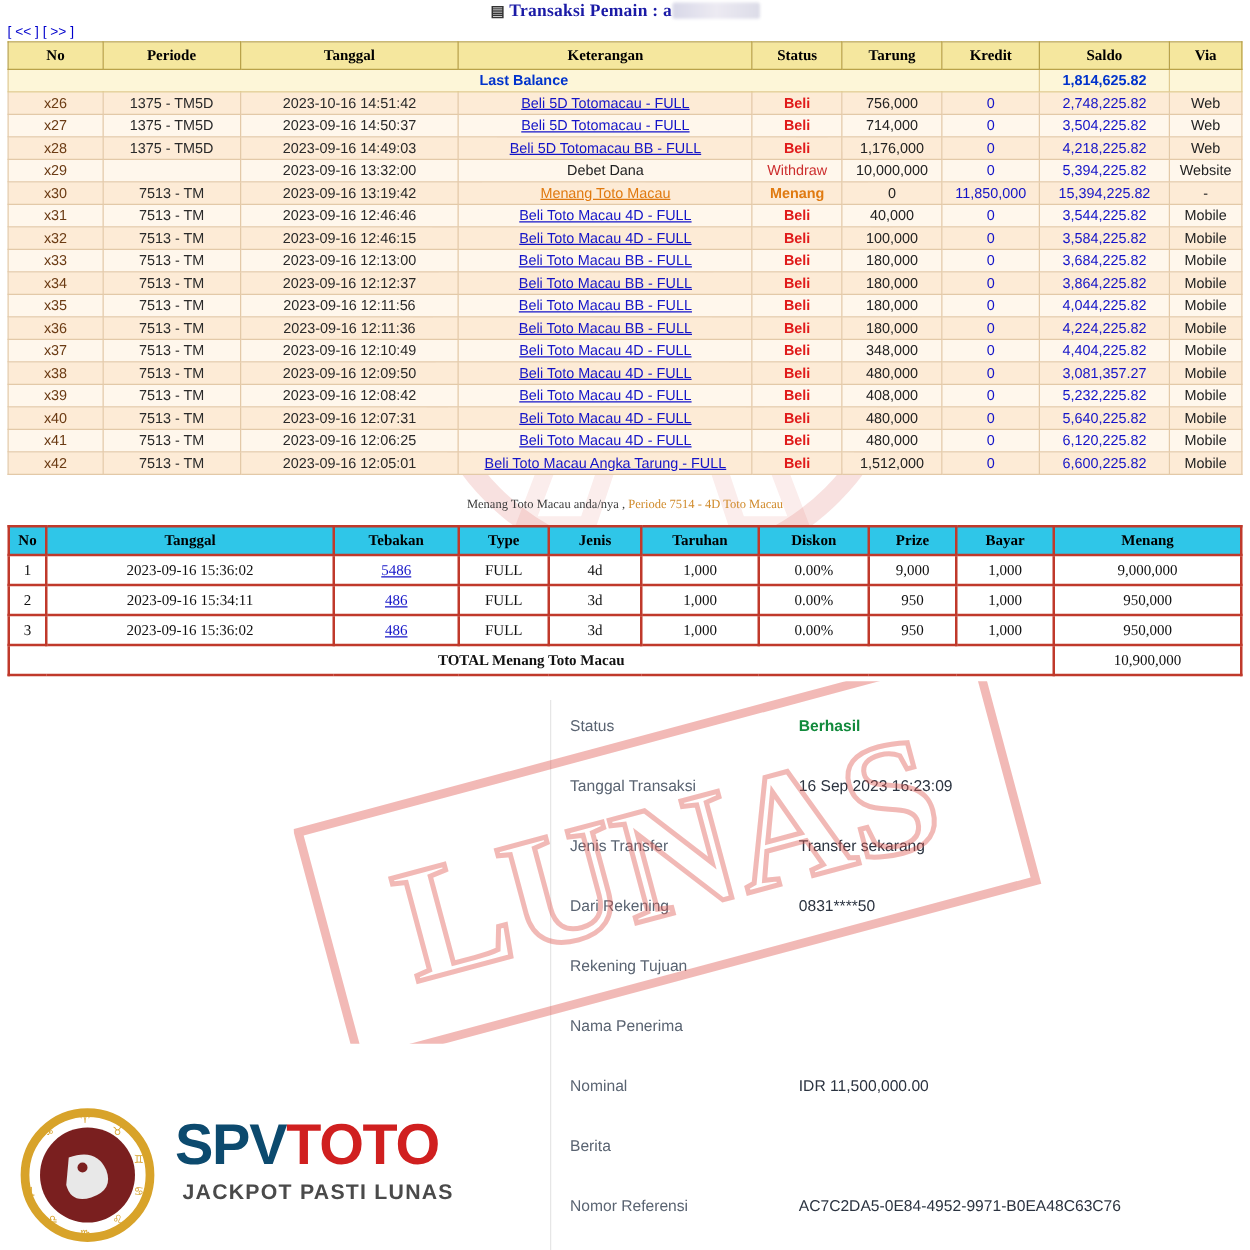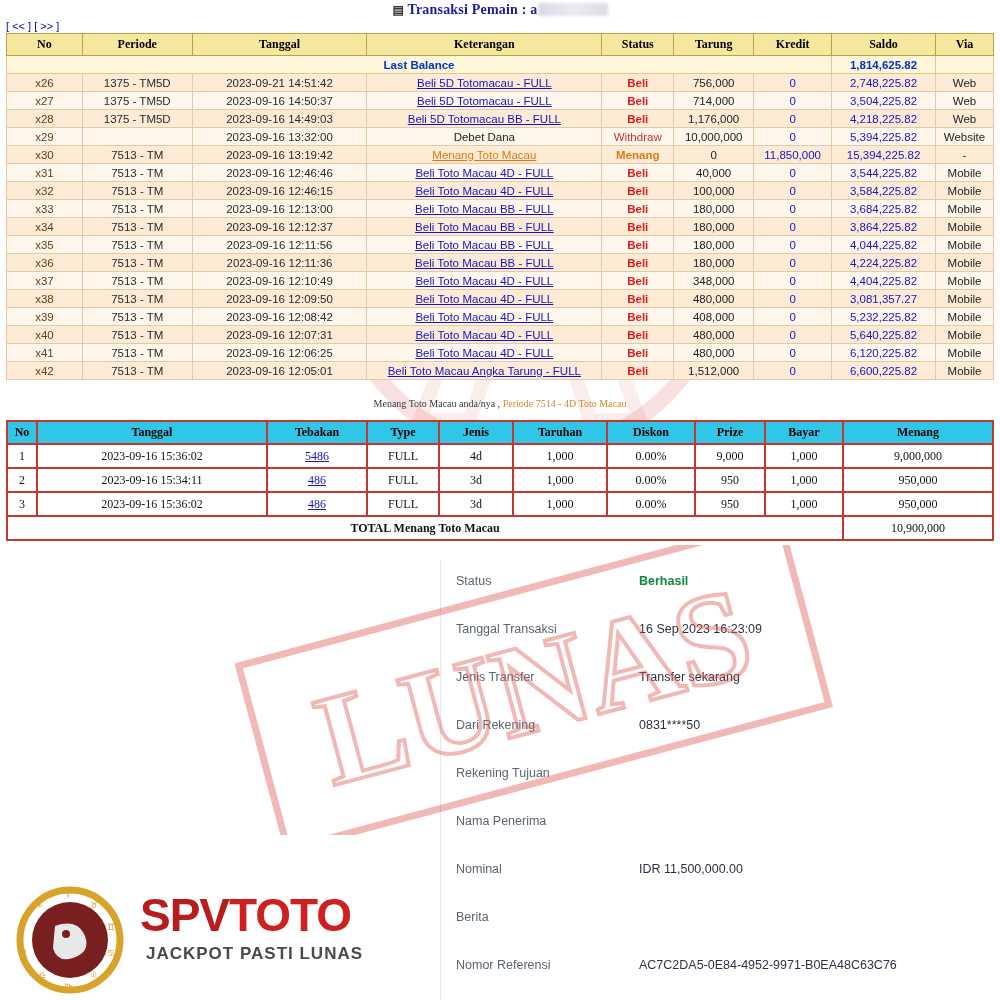--- a/index.html
+++ b/index.html
@@ -119,21 +119,21 @@
   }
   .r-val{
     position:absolute; left:198px; top:14px; font-size:12.5px; color:#2b3340;
   }
   .r-val.ok{ color:#128a3c; font-weight:bold; }
   .logo-text{
     position:absolute; left:140px; top:888px;
     font-family:"Liberation Sans", sans-serif;
     font-size:46px; font-weight:bold; letter-spacing:-1px;
   }
-  .logo-text .spv{ color:#b91c1c;margin-top:32px; }
+  .logo-text .spv{ color:#0c4a6e;margin-top:32px; }
   .logo-text .toto{ color:#d01f1f; }
   .logo-sub{
     position:absolute; left:146px; top:944px; font-size:17px;
     font-weight:bold; color:#4a4a4a; letter-spacing:1px;
   }
   .zodiac{
     position:absolute; left:10px; top:886px; width:120px; height:108px;
   }
 </style>
 </head>
@@ -171,21 +171,21 @@
   </thead>
   <tbody id="tx-body">
     <tr class="lastbal">
       <td colspan="7">Last Balance</td>
       <td>1,814,625.82</td>
       <td></td>
     </tr>
   <tr class="odd">
         <td class="no">x26</td>
         <td class="per">1375 - TM5D</td>
-        <td class="tgl">2023-09-21 14:51:42</td>
+        <td class="tgl">2023-10-16 14:51:42</td>
         <td class="ket"><a href="#">Beli 5D Totomacau - FULL</a></td>
         <td class="st-beli">Beli</td>
         <td class="num">756,000</td>
         <td class="kredit">0</td>
         <td class="saldo">2,748,225.82</td>
         <td class="via">Web</td>
       </tr>
       <tr class="even">
         <td class="no">x27</td>
         <td class="per">1375 - TM5D</td>

